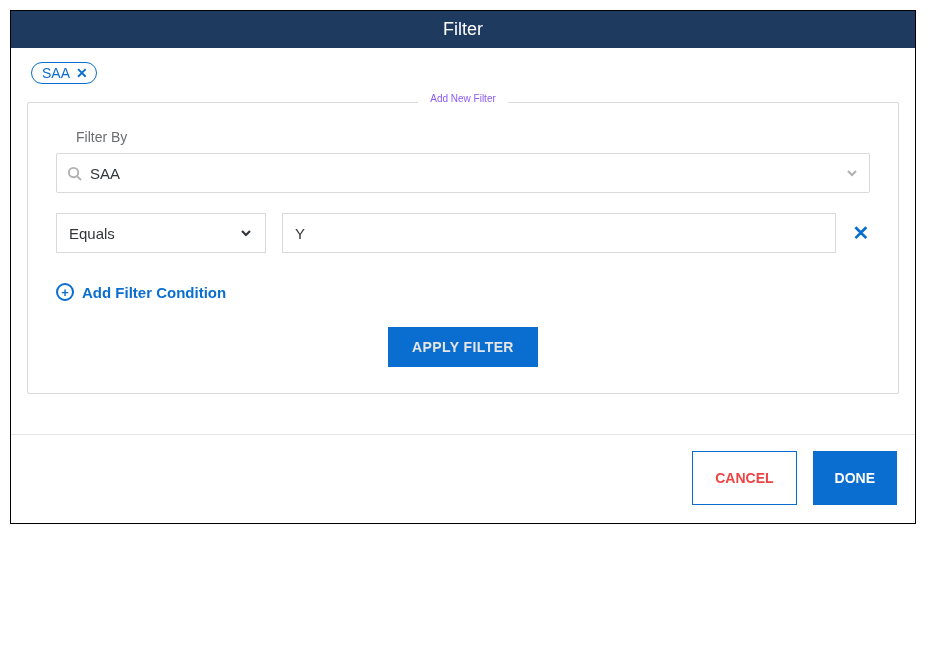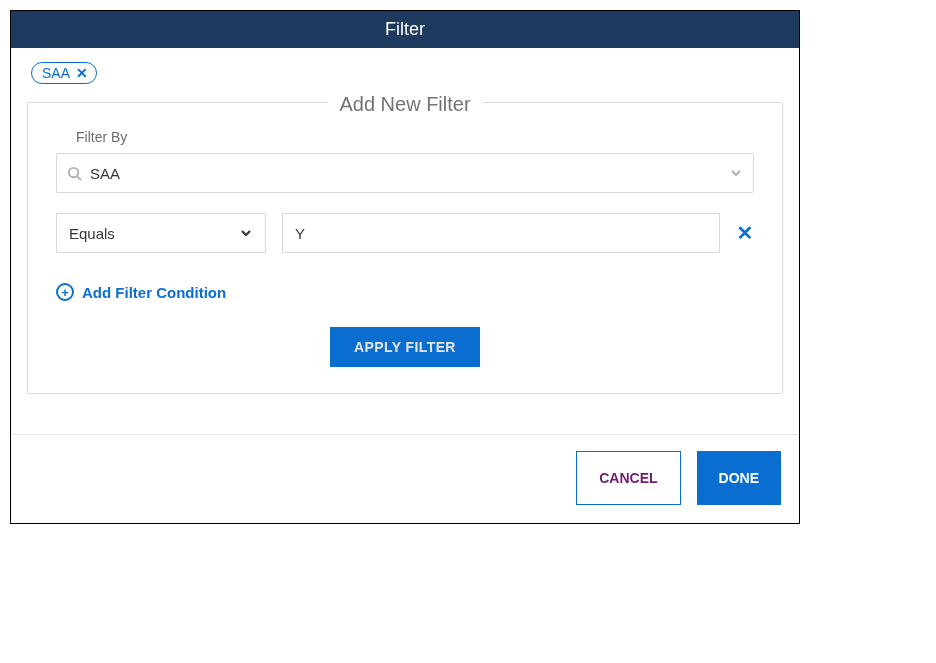--- a/index.html
+++ b/index.html
@@ -7,21 +7,21 @@
     font-family: Arial, Helvetica, sans-serif;
     background: #fff;
     width: 936px;
     height: 663px;
     display: flex;
     align-items: flex-start;
     justify-content: flex-start;
     padding: 10px;
   }
   .dialog {
-    width: 790px;
+    width: 906px;
     border: 1.5px solid #000;
     background: #fff;
     display: flex;
     flex-direction: column;
   }
   .dialog-header {
     background: #1f3a5f;
     color: #fff;
     text-align: center;
     padding: 8px;
@@ -59,22 +59,22 @@
     padding: 18px 28px 26px 28px;
     position: relative;
   }
   .fieldset-legend {
     position: absolute;
     top: -10px;
     left: 50%;
     transform: translateX(-50%);
     background: #fff;
     padding: 0 12px;
-    color: #737373;
-    font-size: 20px;
+    color: #8b5cf6;
+    font-size: 10px;
   }
   .label {
     color: #6a6d70;
     font-size: 14px;
     margin: 8px 0 8px 20px;
   }
   .combo {
     display: flex;
     align-items: center;
     border: 1px solid #d9d9d9;
@@ -174,21 +174,21 @@
   .footer {
     border-top: 1px solid #e5e5e5;
     margin-top: 40px;
     padding: 16px 18px 18px;
     display: flex;
     justify-content: flex-end;
     gap: 16px;
   }
   .btn-cancel {
     background: #fff;
-    color: #701a75;
+    color: #ef4444;
     border: 1.5px solid #0a6ed1;
     font-weight: 700;
     padding: 18px 22px;
     font-size: 14px;
     cursor:pointer;
   }
   .btn-done {
     background: #0a6ed1;
     color: #fff;
     border: none;

